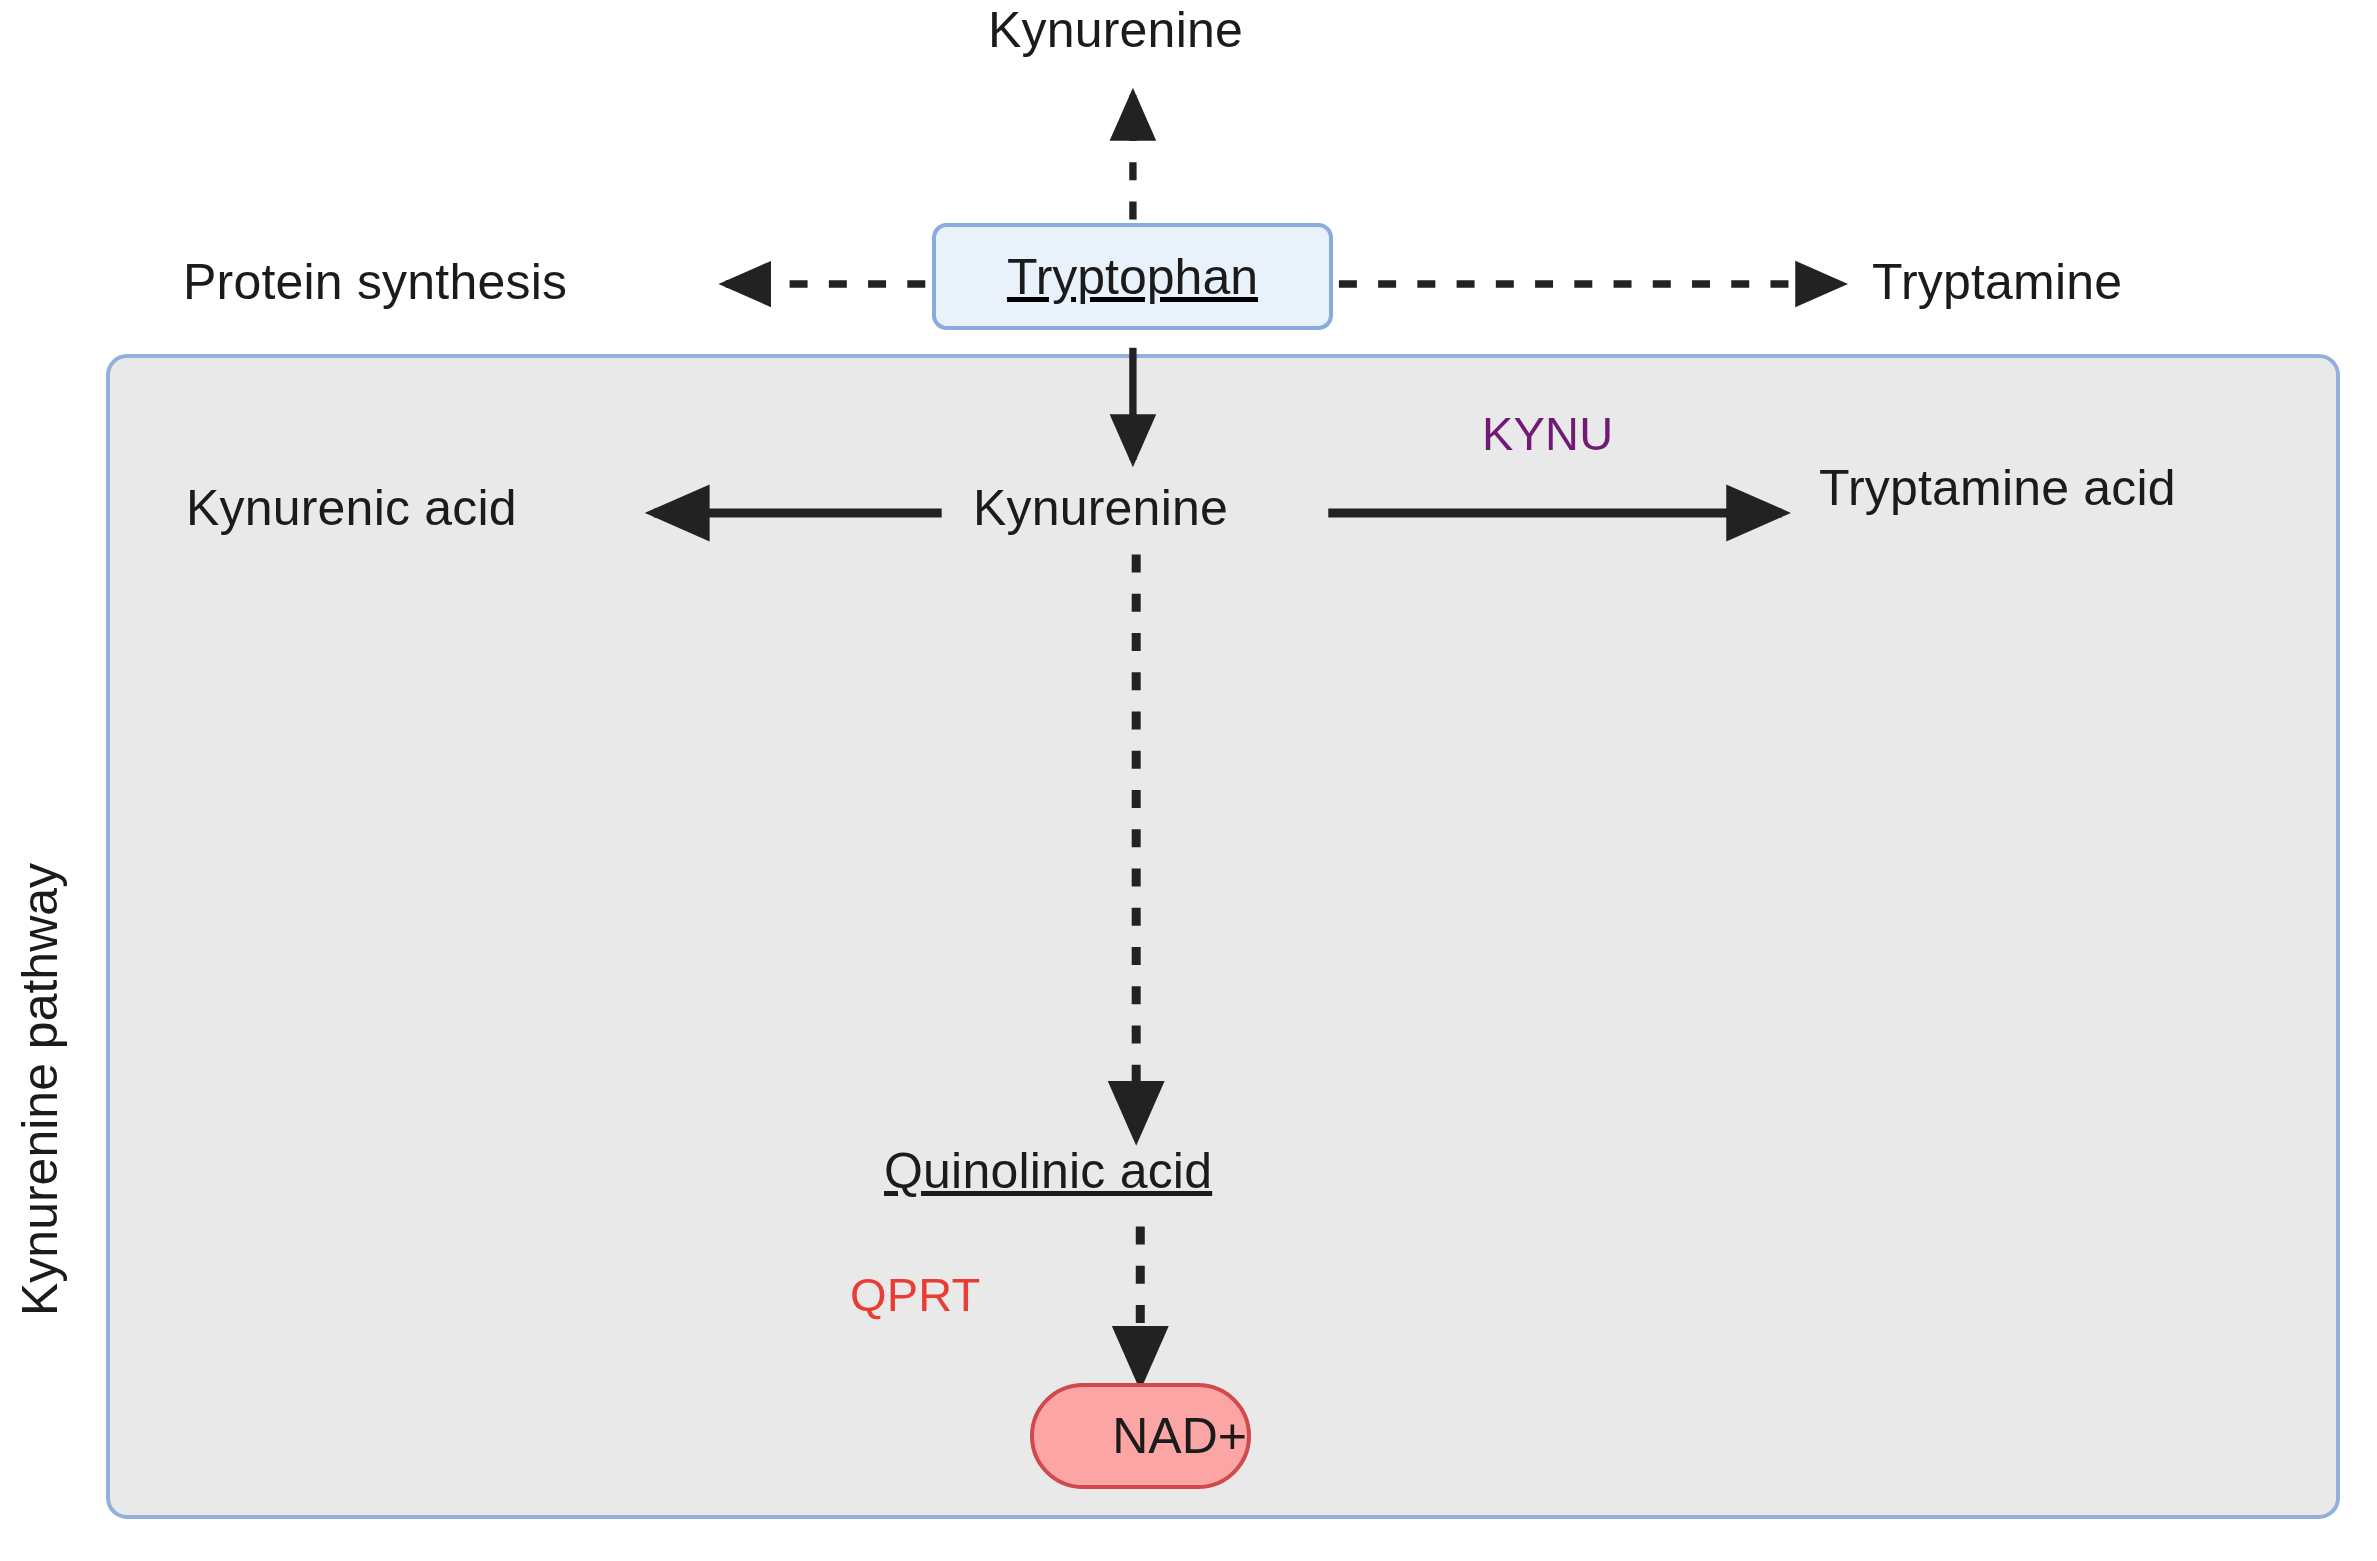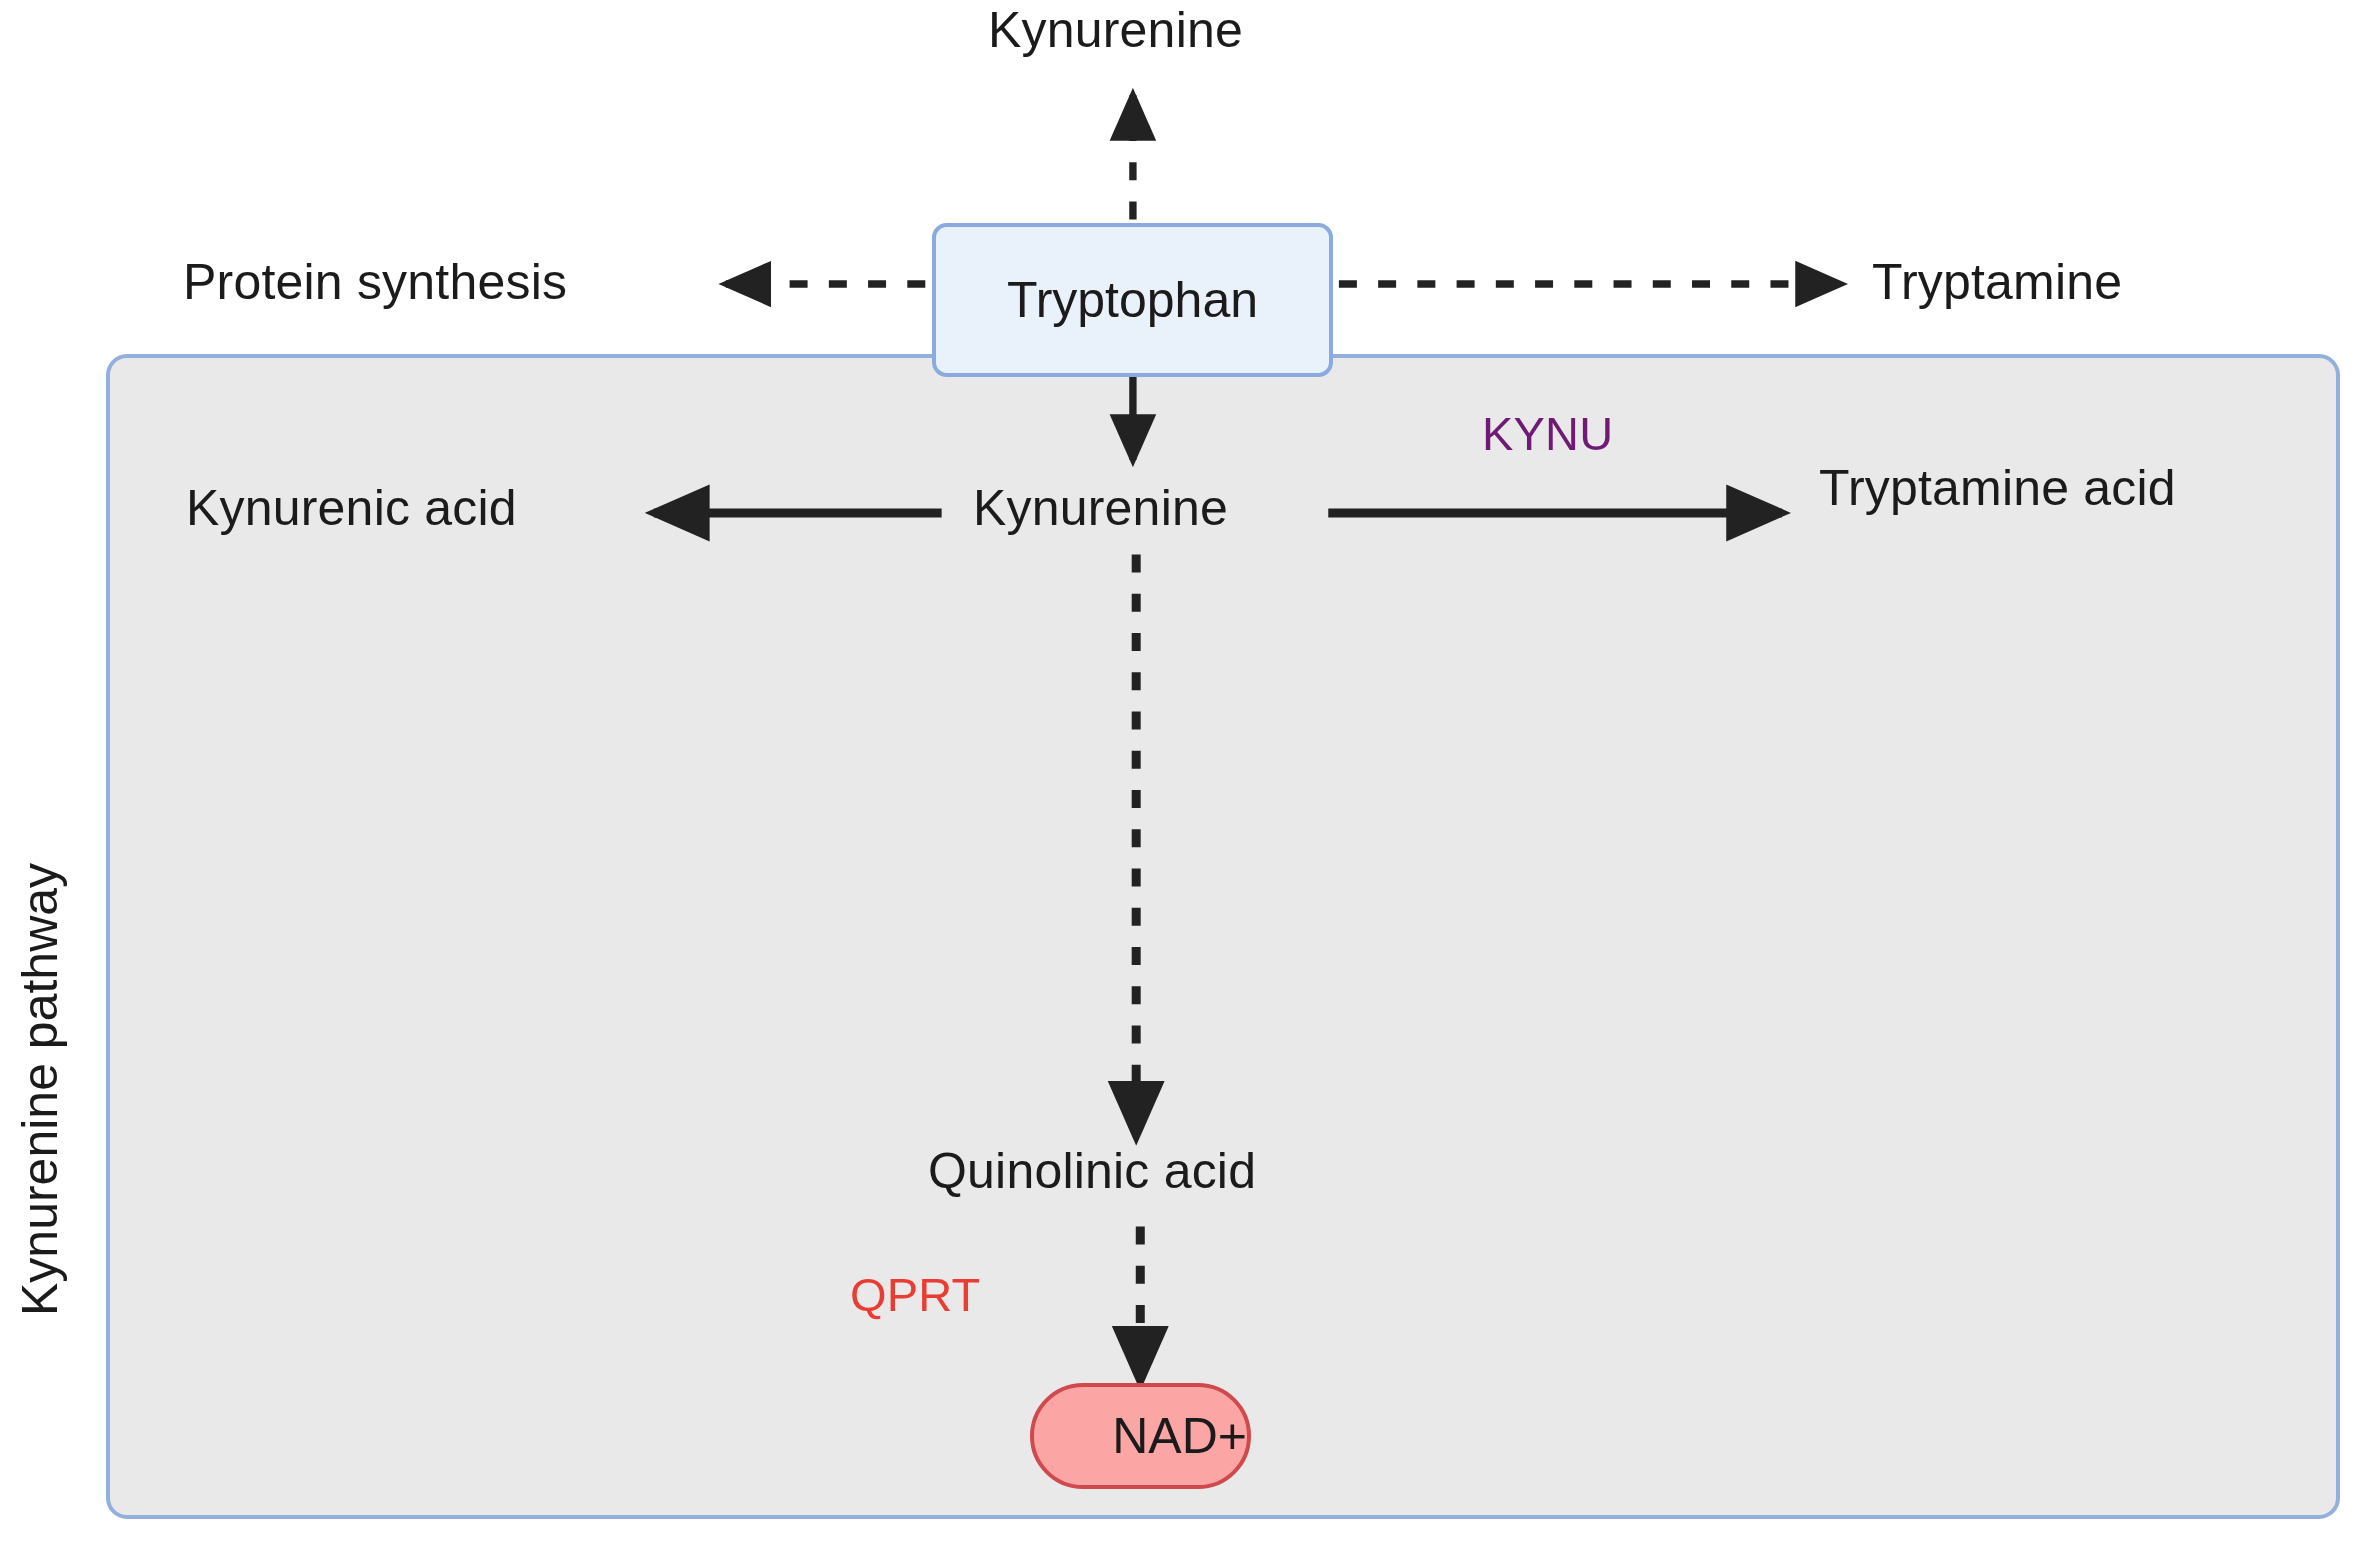--- a/index.html
+++ b/index.html
@@ -116,35 +116,35 @@
 
     <line x1="1390" y1="678" x2="1390" y2="1390" stroke="#222222" stroke-width="11" stroke-dasharray="22 26" marker-end="url(#ah)"></line>
 
     <line x1="1395" y1="1500" x2="1395" y2="1690" stroke="#222222" stroke-width="11" stroke-dasharray="22 26" marker-end="url(#ah)"></line>
   </svg>
 
   <div class="node-label" style="left:988px; top:4.1px;">Kynurenine</div>
 
   <div class="node-label" style="left:183px; top:256px;">Protein synthesis</div>
 
-  <div class="trp-box" style="left:932px; top:223px; width:401px; height:154px;">
+  <div class="trp-box" style="left:932px; top:223px; width:401px; height:107px;text-decoration:underline;">
     <span>Tryptophan</span>
   </div>
 
   <div class="node-label" style="left:1872px; top:256px;">Tryptamine</div>
 
   <div class="enzyme-label" style="left:1482px; top:409px; color:#701a75;text-align:center;">KYNU</div>
 
   <div class="node-label" style="left:186px; top:482px;">Kynurenic acid</div>
 
   <div class="node-label" style="left:973px; top:482px;">Kynurenine</div>
 
   <div class="node-label" style="left:1819px; top:462px;">Tryptamine acid</div>
 
-  <div class="node-label" style="left:928px; top:1145px;">Quinolinic acid</div>
+  <div class="node-label" style="left:884px; top:1145px;text-decoration:underline;">Quinolinic acid</div>
 
   <div class="enzyme-label" style="left:850px; top:1270px; color:#ea3c32;">QPRT</div>
 
   <div class="nad-pill" style="left:1030px; top:1383px; width:221px; height:106px;">
     <span>NAD+</span>
   </div>
 
 </div>
 
 

